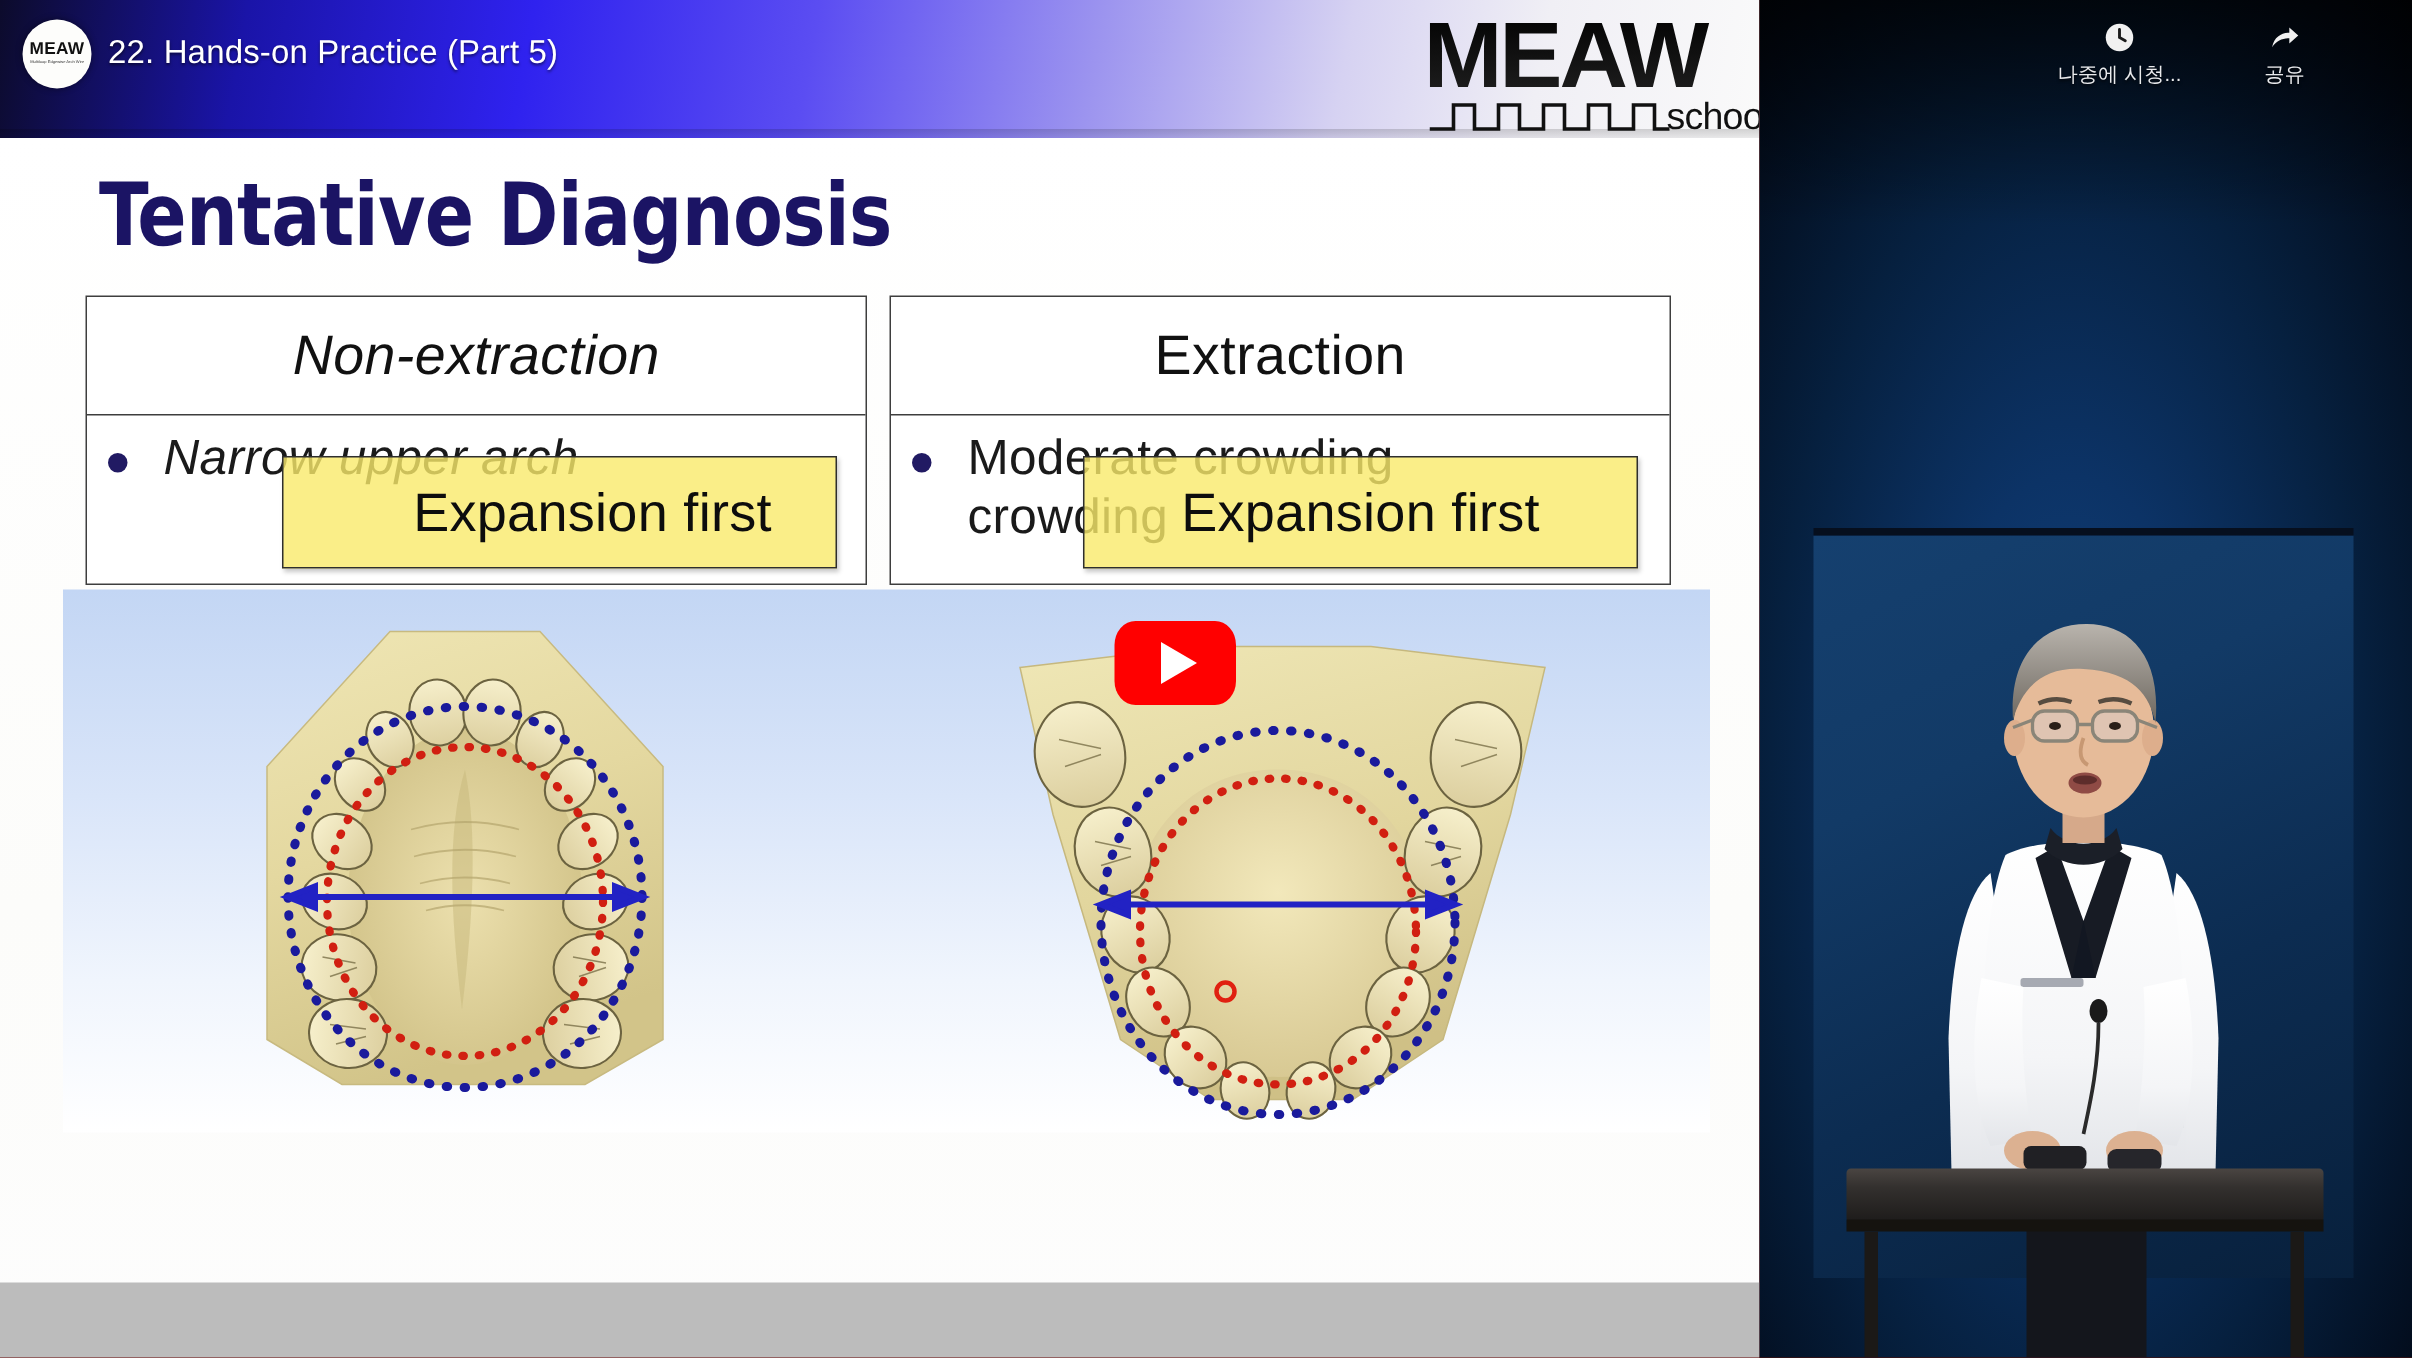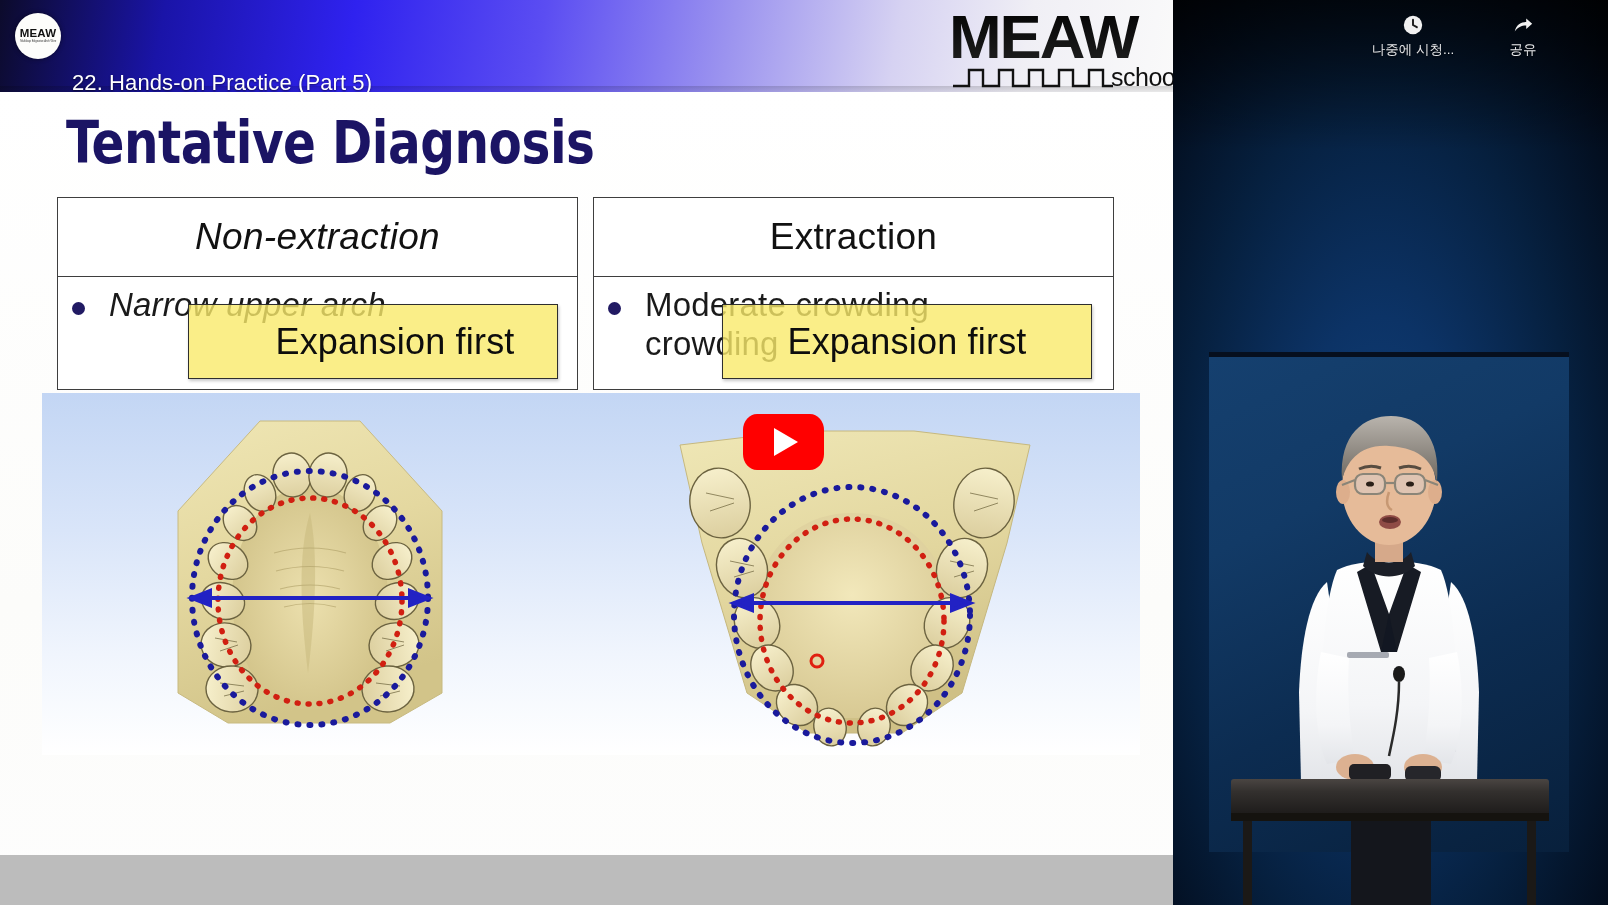--- a/index.html
+++ b/index.html
@@ -39,21 +39,20 @@
   #badge .b-main{ font-size:11.5px; font-weight:700; letter-spacing:.2px; color:#111;
                   line-height:1; font-family:"Liberation Sans",sans-serif; }
   #badge .b-sub{ font-size:2.6px; color:#333; line-height:1; margin-top:1.5px;
                  transform:scaleX(1.05); white-space:nowrap; }
 
   #video-title{
     position:absolute; left:72px; top:22px;
     font-size:22px; color:#ffffff; letter-spacing:.1px;
     text-shadow:0 1px 2px rgba(0,0,0,.55);
     white-space:nowrap;
-    margin-top:48px;
   }
 
   
   #wordmark{
     position:absolute; right:0px; top:-2px; width:220px; height:94px;
     overflow:hidden;
   }
 
   
   #slide{

